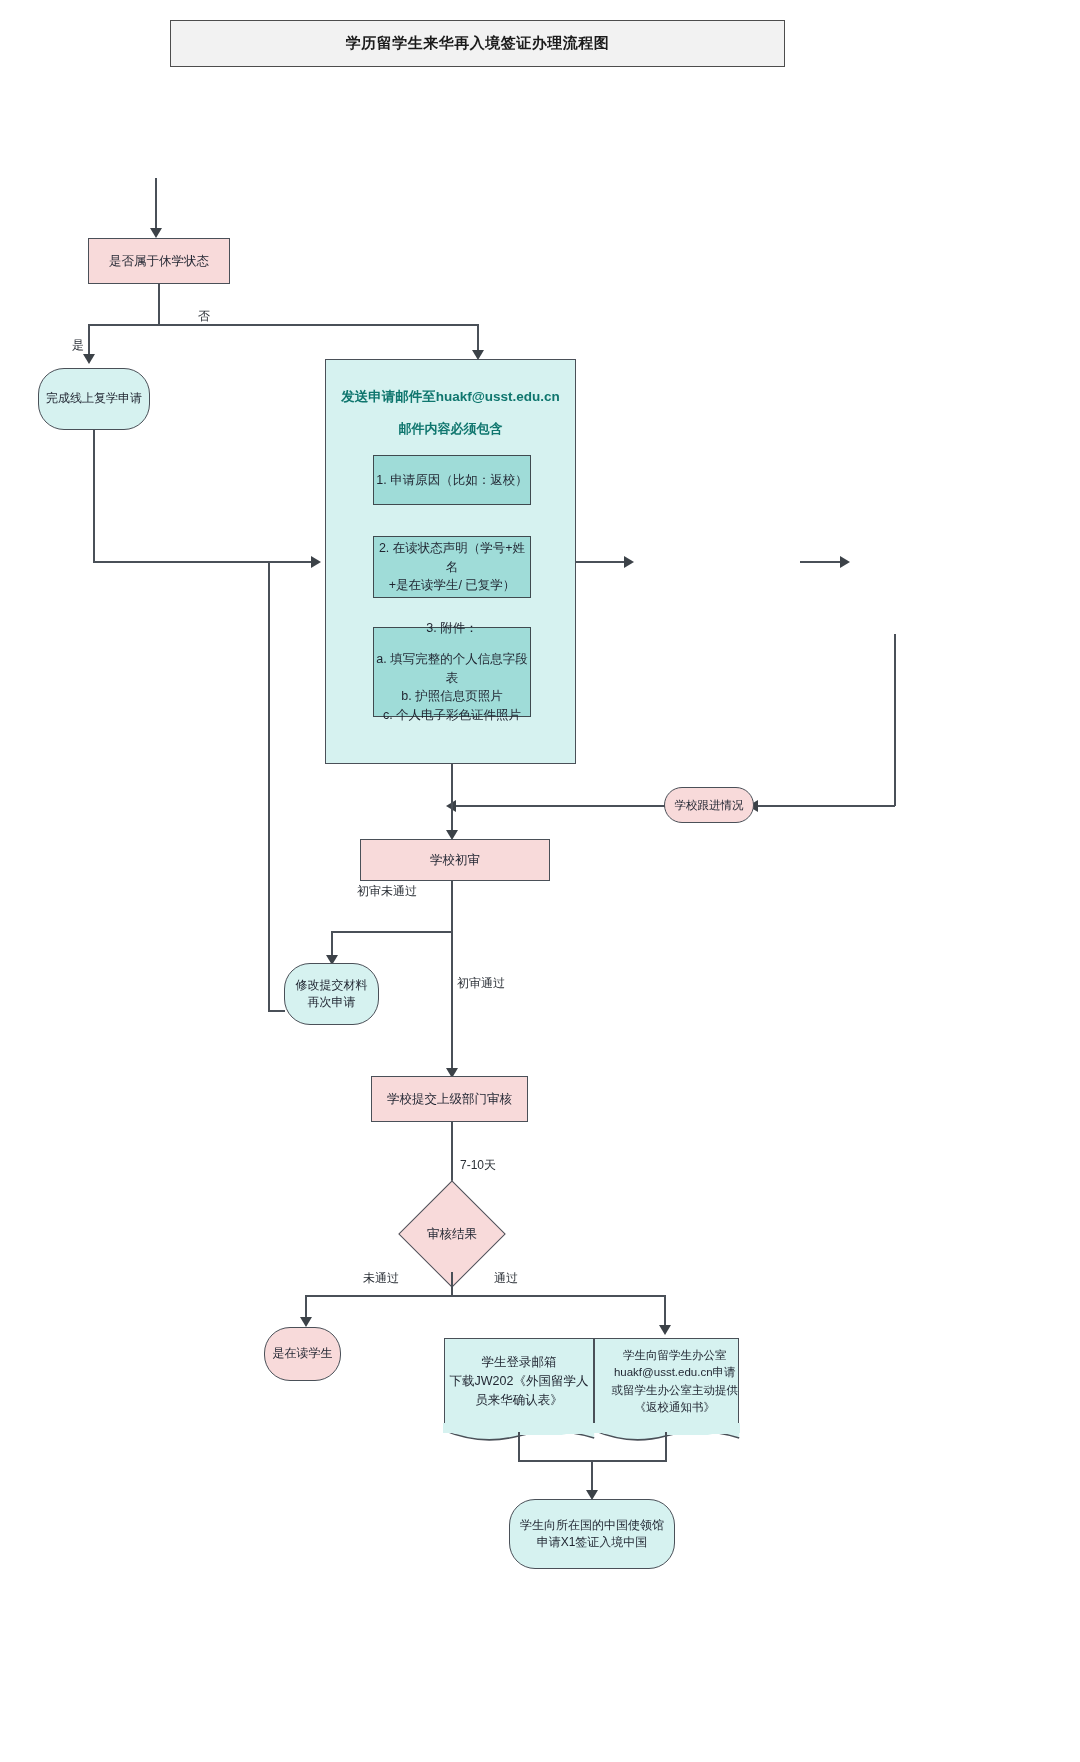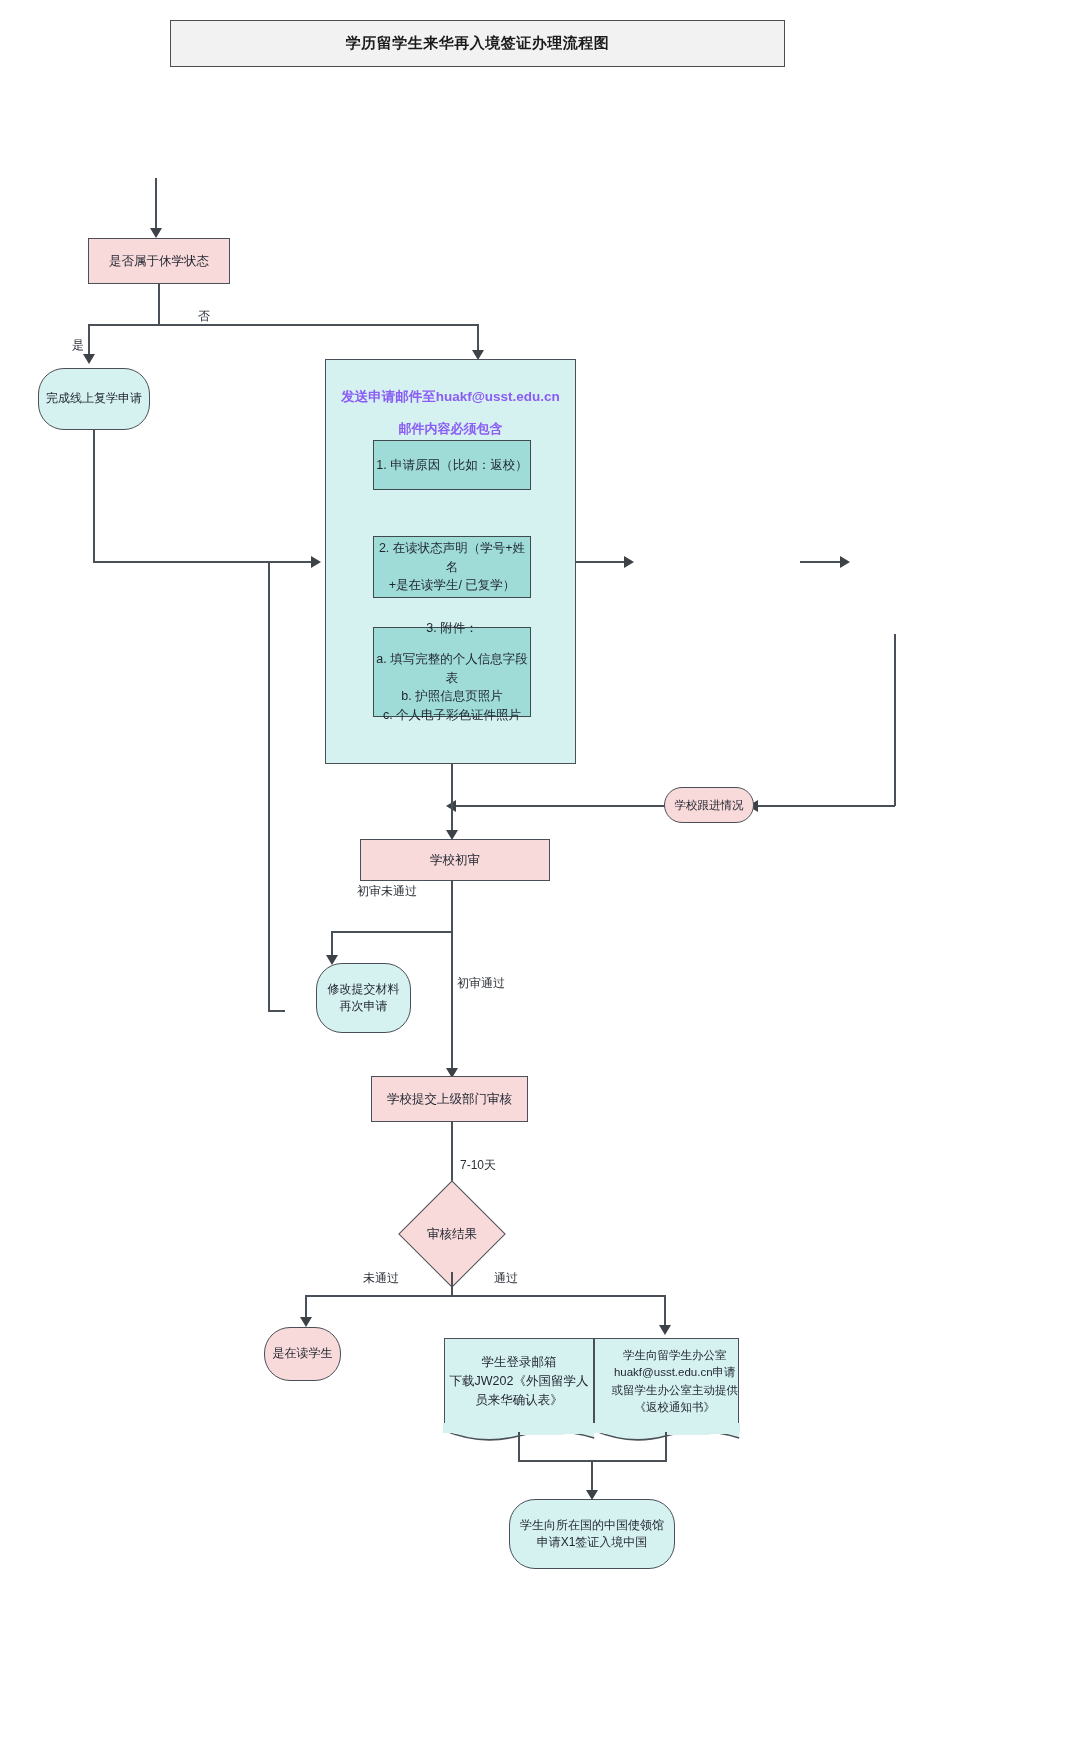--- a/index.html
+++ b/index.html
@@ -42,21 +42,21 @@
   .arrow{position:absolute;width:0;height:0;}
   .arrow-down{border-left:6px solid transparent;border-right:6px solid transparent;border-top:10px solid #3c4248;}
   .arrow-right{border-top:6px solid transparent;border-bottom:6px solid transparent;border-left:10px solid #3c4248;}
   .arrow-left{border-top:6px solid transparent;border-bottom:6px solid transparent;border-right:10px solid #3c4248;}
 
   .elabel{position:absolute;font-size:12px;color:#2a2f36;background:transparent;white-space:nowrap;}
 
   .box-title{font-size:13.5px;font-weight:bold;}
   .sub-note{font-size:13px;font-weight:bold;}
   .big-box{position:absolute;background:#d6f2f0;border:1.6px solid #4a5058;box-sizing:border-box;}
-  .big-head{position:absolute;left:0;right:0;text-align:center;color:#8b5cf6;}
+  .big-head{position:absolute;left:0;right:0;text-align:center;color:#0f766e;}
   .inner{position:absolute;background:#9fdcd8;border:1.6px solid #3f4a4f;box-sizing:border-box;
          display:flex;align-items:center;justify-content:center;text-align:center;
          font-size:12.5px;color:#1f2430;line-height:1.5;}
 </style>
 </head>
 <body>
 
 <div id="canvas">
 
   <div class="title-bar">学历留学生来华再入境签证办理流程图</div>
@@ -81,21 +81,21 @@
   <div class="edge h" style="left:93px;top:561px;width:218px;"></div>
   <div class="arrow arrow-right" style="left:311px;top:556px;"></div>
 
   <div class="edge v" style="left:477px;top:324px;height:30px;"></div>
   <div class="arrow arrow-down" style="left:472px;top:350px;"></div>
 
   <div class="big-box" style="left:325px;top:359px;width:251px;height:405px;">
     <div class="big-head box-title" style="top:28px;">发送申请邮件至huakf@usst.edu.cn</div>
     <div class="big-head sub-note" style="top:60px;">邮件内容必须包含</div>
 
-    <div class="inner" style="left:47px;top:80px;width:158px;height:50px;">1. 申请原因（比如：返校）</div>
+    <div class="inner" style="left:47px;top:95px;width:158px;height:50px;">1. 申请原因（比如：返校）</div>
 
     <div class="inner" style="left:47px;top:176px;width:158px;height:62px;white-space:pre-line;">2. 在读状态声明（学号+姓名
 +是在读学生/ 已复学）</div>
 
     <div class="inner" style="left:47px;top:267px;width:158px;height:90px;flex-direction:column;gap:12px;">
       <span>3. 附件：</span>
       <span style="white-space:pre-line;">a. 填写完整的个人信息字段表
 b. 护照信息页照片
 c. 个人电子彩色证件照片</span>
     </div>
@@ -123,21 +123,21 @@
 
   <div class="node rect pink" style="left:360px;top:839px;width:190px;height:42px;font-size:12.5px;">学校初审</div>
 
   <div class="edge v" style="left:451px;top:881px;height:51px;"></div>
 
   <div class="edge h" style="left:331px;top:931px;width:121px;"></div>
   <div class="edge v" style="left:331px;top:931px;height:26px;"></div>
   <div class="arrow arrow-down" style="left:326px;top:955px;"></div>
   <div class="elabel" style="left:357px;top:883px;">初审未通过</div>
 
-  <div class="node rect cyan stadium" style="left:284px;top:963px;width:95px;height:70px;font-size:12px;white-space:pre-line;margin-left:32px;">修改提交材料
+  <div class="node rect cyan stadium" style="left:284px;top:963px;width:95px;height:62px;font-size:12px;white-space:pre-line;">修改提交材料
 再次申请</div>
 
   <div class="edge v" style="left:268px;top:561px;height:450px;"></div>
   <div class="edge h" style="left:268px;top:1010px;width:17px;"></div>
 
   <div class="edge v" style="left:451px;top:931px;height:146px;"></div>
   <div class="arrow arrow-down" style="left:446px;top:1068px;"></div>
   <div class="elabel" style="left:457px;top:975px;">初审通过</div>
 
   <div class="node rect pink" style="left:371px;top:1076px;width:157px;height:46px;font-size:12.5px;">学校提交上级部门审核</div>

